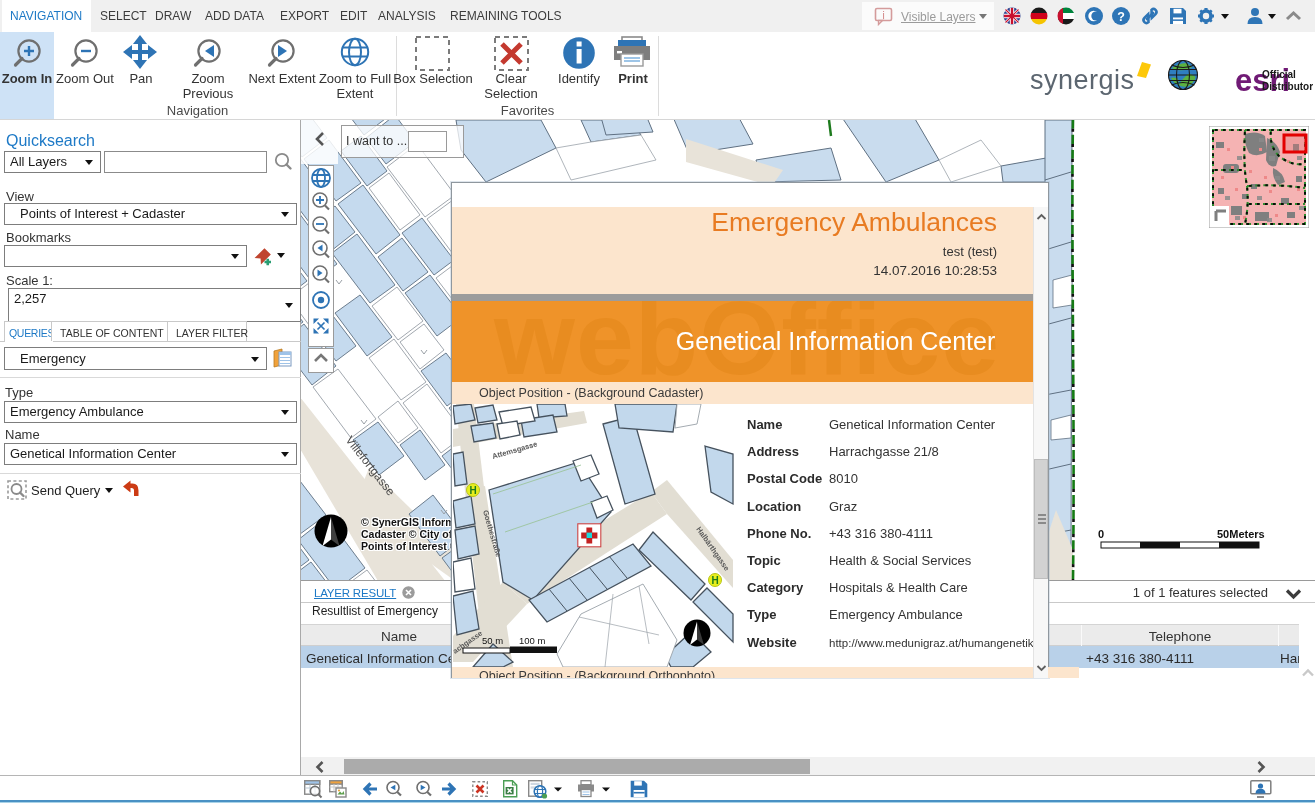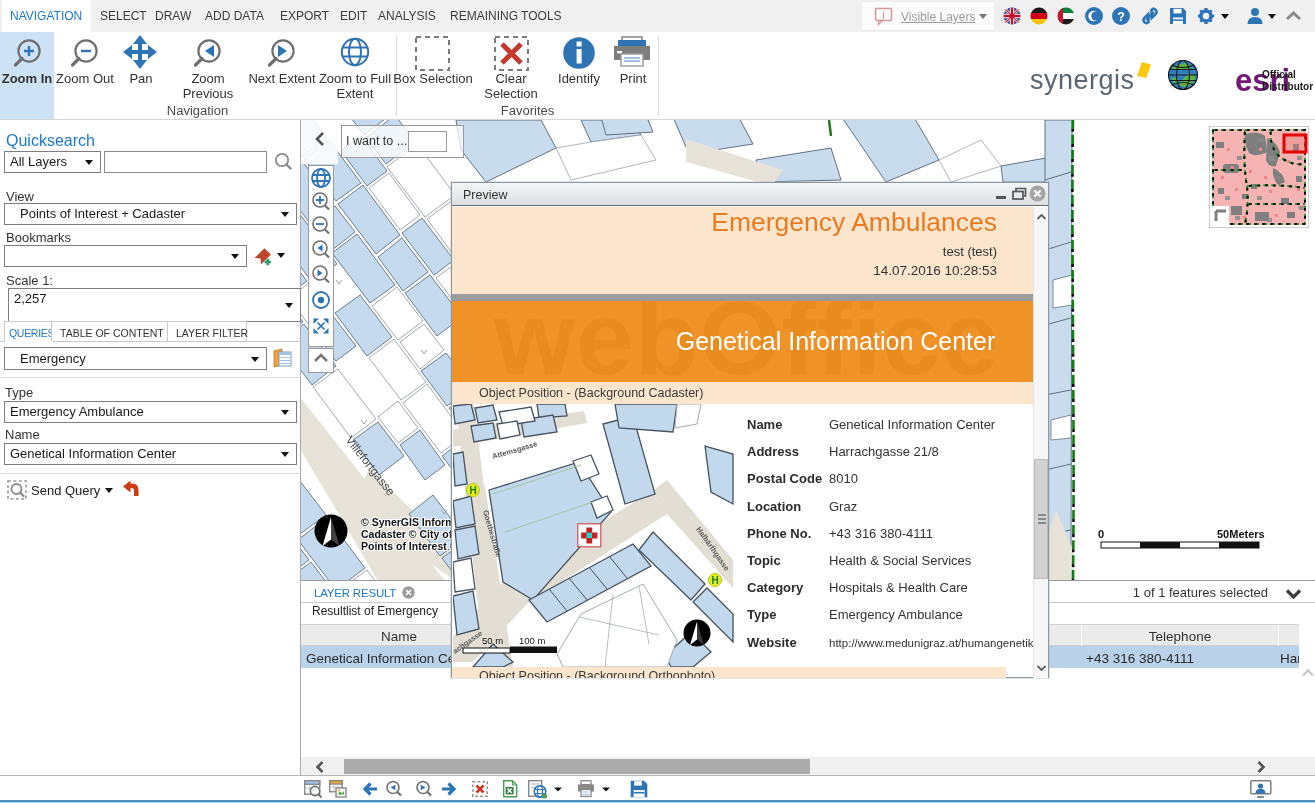--- a/index.html
+++ b/index.html
@@ -160,21 +160,21 @@
   </svg>
   <div class="lbl" style="left:0;top:39px;width:54px;text-align:center;font-weight:bold;">Zoom In</div>
   <div class="lbl" style="left:54px;top:39px;width:62px;text-align:center;">Zoom Out</div>
   <div class="lbl" style="left:116px;top:39px;width:50px;text-align:center;">Pan</div>
   <div class="lbl" style="left:172px;top:39px;width:72px;text-align:center;">Zoom<br>Previous</div>
   <div class="lbl" style="left:243px;top:39px;width:78px;text-align:center;">Next Extent</div>
   <div class="lbl" style="left:310px;top:39px;width:90px;text-align:center;">Zoom to Full<br>Extent</div>
   <div class="lbl" style="left:386px;top:39px;width:94px;text-align:center;">Box Selection</div>
   <div class="lbl" style="left:475px;top:39px;width:72px;text-align:center;">Clear<br>Selection</div>
   <div class="lbl" style="left:544px;top:39px;width:70px;text-align:center;">Identify</div>
-  <div class="lbl" style="left:606px;top:39px;width:54px;text-align:center;">Print</div>
+  <div class="lbl" style="left:606px;top:39px;width:54px;text-align:center;font-weight:bold;">Print</div>
   <div class="lbl" style="left:140px;top:71px;width:115px;text-align:center;color:#4a4a4a;">Navigation</div>
   <div class="lbl" style="left:470px;top:71px;width:115px;text-align:center;color:#4a4a4a;">Favorites</div>
 
   <span class="abs" style="left:1030px;top:33px;font-size:27px;color:#5c6670;letter-spacing:0.5px;">synergis</span>
   <svg class="abs" style="left:1135px;top:29px;" width="18" height="18" viewBox="0 0 18 18">
     <polygon points="2,15 7,1 16,3.5 11,17" fill="#fdc80a"></polygon>
   </svg>
   <svg class="abs" style="left:1167px;top:27px;" width="32" height="32" viewBox="0 0 32 32">
     <circle cx="16" cy="16" r="14.5" fill="#2f7fc1"></circle>
     <g fill="#5cb241">
@@ -463,21 +463,21 @@
     <g fill="#2e74b5">
       <path d="M5.5 153.5 H11 L5.5 159 Z M20.5 153.5 V159 L15 153.5 Z M5.5 168.5 V163 L11 168.5 Z M20.5 168.5 H15 L20.5 163 Z"></path>
     </g>
     <path d="M7 196 L13 190 L19 196" fill="none" stroke="#777" stroke-width="2.6"></path>
   </svg>
 </div>
 
 <div class="abs" id="results" style="left:301px;top:580px;width:1014px;height:195px;background:#fff;border-top:1px solid #9a9a9a;">
   <div class="abs" style="left:0;top:21px;width:1014px;height:1px;background:#c9c9c9;"></div>
   <div class="abs" style="left:12px;top:0;width:116px;height:21px;background:#fff;border-bottom:1px solid #fff;"></div>
-  <span class="abs" style="left:13px;top:6px;font-size:11.5px;letter-spacing:-0.2px;color:#1d79c6;">LAYER RESULT</span>
+  <span class="abs" style="left:13px;top:6px;font-size:11.5px;letter-spacing:-0.2px;color:#1d79c6;text-decoration:underline;">LAYER RESULT</span>
   <svg class="abs" style="left:101px;top:5px;" width="13" height="13" viewBox="0 0 13 13">
     <circle cx="6.5" cy="6.5" r="6.2" fill="#9b9b9b"></circle>
     <path d="M4 4 L9 9 M9 4 L4 9" stroke="#fff" stroke-width="1.6"></path>
   </svg>
   <span class="abs" style="left:11px;top:23px;font-size:12px;color:#222;">Resultlist of Emergency</span>
 
   <span class="abs" style="left:767px;top:4px;width:200px;text-align:right;font-size:13px;color:#333;">1 of 1 features selected</span>
   <svg class="abs" style="left:984px;top:7px;" width="17" height="12" viewBox="0 0 17 12">
     <path d="M2 2.5 L8.5 9 L15 2.5" fill="none" stroke="#3c3c3c" stroke-width="3.2"></path>
   </svg>
@@ -588,32 +588,20 @@
     <rect x="0.8" y="0.8" width="20" height="13" rx="1" fill="#fff" stroke="#7f7f7f" stroke-width="1.5"></rect>
     <circle cx="10.5" cy="6" r="2.6" fill="#2e74b5"></circle>
     <path d="M5.5 13.5 Q5.5 8.8 10.5 8.8 Q15.5 8.8 15.5 13.5 Z" fill="#2e74b5"></path>
     <path d="M7 17 H14" stroke="#7f7f7f" stroke-width="1.8"></path>
   </svg>
 </div>
 <div class="abs" style="left:0;top:800px;width:1315px;height:3px;background:#4a91c4;border-bottom:1px solid #a9d3e8;"></div>
 
 <div class="abs" id="preview" style="left:451px;top:182px;width:598px;height:496px;background:#fff;border:1px solid #8f979e;box-shadow:0 0 0 1px rgba(160,180,200,0.35);">
 
-  <div class="abs" style="left:0;top:0;width:596px;height:23px;background:linear-gradient(#f4f5f6,#dde0e2);border-bottom:1.5px solid #666a6e;">
-    <span class="abs" style="left:11px;top:5px;font-size:12.5px;color:#333;">Preview</span>
-    <div class="abs" style="left:544px;top:13px;width:10px;height:3px;background:#555;"></div>
-    <svg class="abs" style="left:560px;top:4px;" width="15" height="14" viewBox="0 0 15 14">
-      <path d="M4 4 V1.5 H13.5 V9 H11" fill="none" stroke="#555" stroke-width="1.7"></path>
-      <rect x="1" y="4.5" width="10" height="7.5" fill="none" stroke="#555" stroke-width="1.7"></rect>
-    </svg>
-    <svg class="abs" style="left:577px;top:2px;" width="17" height="17" viewBox="0 0 17 17">
-      <circle cx="8.5" cy="8.5" r="8" fill="#a5a5a5"></circle>
-      <path d="M5.4 5.4 L11.6 11.6 M11.6 5.4 L5.4 11.6" stroke="#fff" stroke-width="2.1"></path>
-    </svg>
-  </div>
 
   <div class="abs" style="left:0;top:24px;width:581px;height:87px;background:#fce5cd;">
     <span class="abs" style="right:36px;top:0px;font-size:26.5px;color:#e87b22;">Emergency Ambulances</span>
     <span class="abs" style="right:36px;top:37px;font-size:13px;color:#333;">test (test)</span>
     <span class="abs" style="right:36px;top:56px;font-size:13.5px;color:#333;">14.07.2016 10:28:53</span>
   </div>
   <div class="abs" style="left:0;top:111px;width:581px;height:7px;background:#9c9c9c;"></div>
 
   <div class="abs" style="left:0;top:118px;width:581px;height:81px;background:#ef9329;overflow:hidden;">
     <span class="abs" style="left:42px;top:-22px;font-size:104px;font-weight:bold;color:#e88c20;letter-spacing:1px;">webOffice</span>
@@ -705,21 +693,21 @@
       <text x="29" y="240">50 m</text>
       <text x="66" y="240">100 m</text>
       <rect x="10" y="244" width="47" height="5" fill="#fff" stroke="#111" stroke-width="1"></rect>
       <rect x="57" y="242.5" width="47" height="6.5" fill="#111"></rect>
     </g>
   </svg>
 
   <div class="abs" style="left:295px;top:228px;font-size:13px;color:#2b2b2b;font-weight:bold;line-height:27.2px;">Name<br>Address<br>Postal Code<br>Location<br>Phone No.<br>Topic<br>Category<br>Type<br>Website</div>
   <div class="abs" style="left:377px;top:228px;width:205px;overflow:hidden;font-size:13px;color:#333;line-height:27.2px;white-space:nowrap;">Genetical Information Center<br>Harrachgasse 21/8<br>8010<br>Graz<br>+43 316 380-4111<br>Health &amp; Social Services<br>Hospitals &amp; Health Care<br>Emergency Ambulance<br><span style="font-size:11.5px;">http://www.medunigraz.at/humangenetik/</span></div>
 
-  <div class="abs" style="left:0;top:484px;width:554px;height:11px;background:#fce5cd;overflow:hidden;">
+  <div class="abs" style="left:0;top:484px;width:627px;height:11px;background:#fce5cd;overflow:hidden;">
     <span class="abs" style="left:27px;top:2px;font-size:12.5px;color:#3a3a3a;">Object Position - (Background Orthophoto)</span>
   </div>
 
   <div class="abs" style="left:581px;top:24px;width:15px;height:471px;background:#f7f7f7;border-left:1px solid #e3e3e3;">
     <svg class="abs" style="left:2px;top:5px;" width="11" height="10" viewBox="0 0 11 10">
         <path d="M1.5 7 L5.5 3 L9.5 7" fill="none" stroke="#606060" stroke-width="1.8"></path>
       </svg>
     <svg class="abs" style="left:2px;top:456px;" width="11" height="10" viewBox="0 0 11 10">
         <path d="M1.5 3 L5.5 7 L9.5 3" fill="none" stroke="#606060" stroke-width="1.8"></path>
       </svg>

